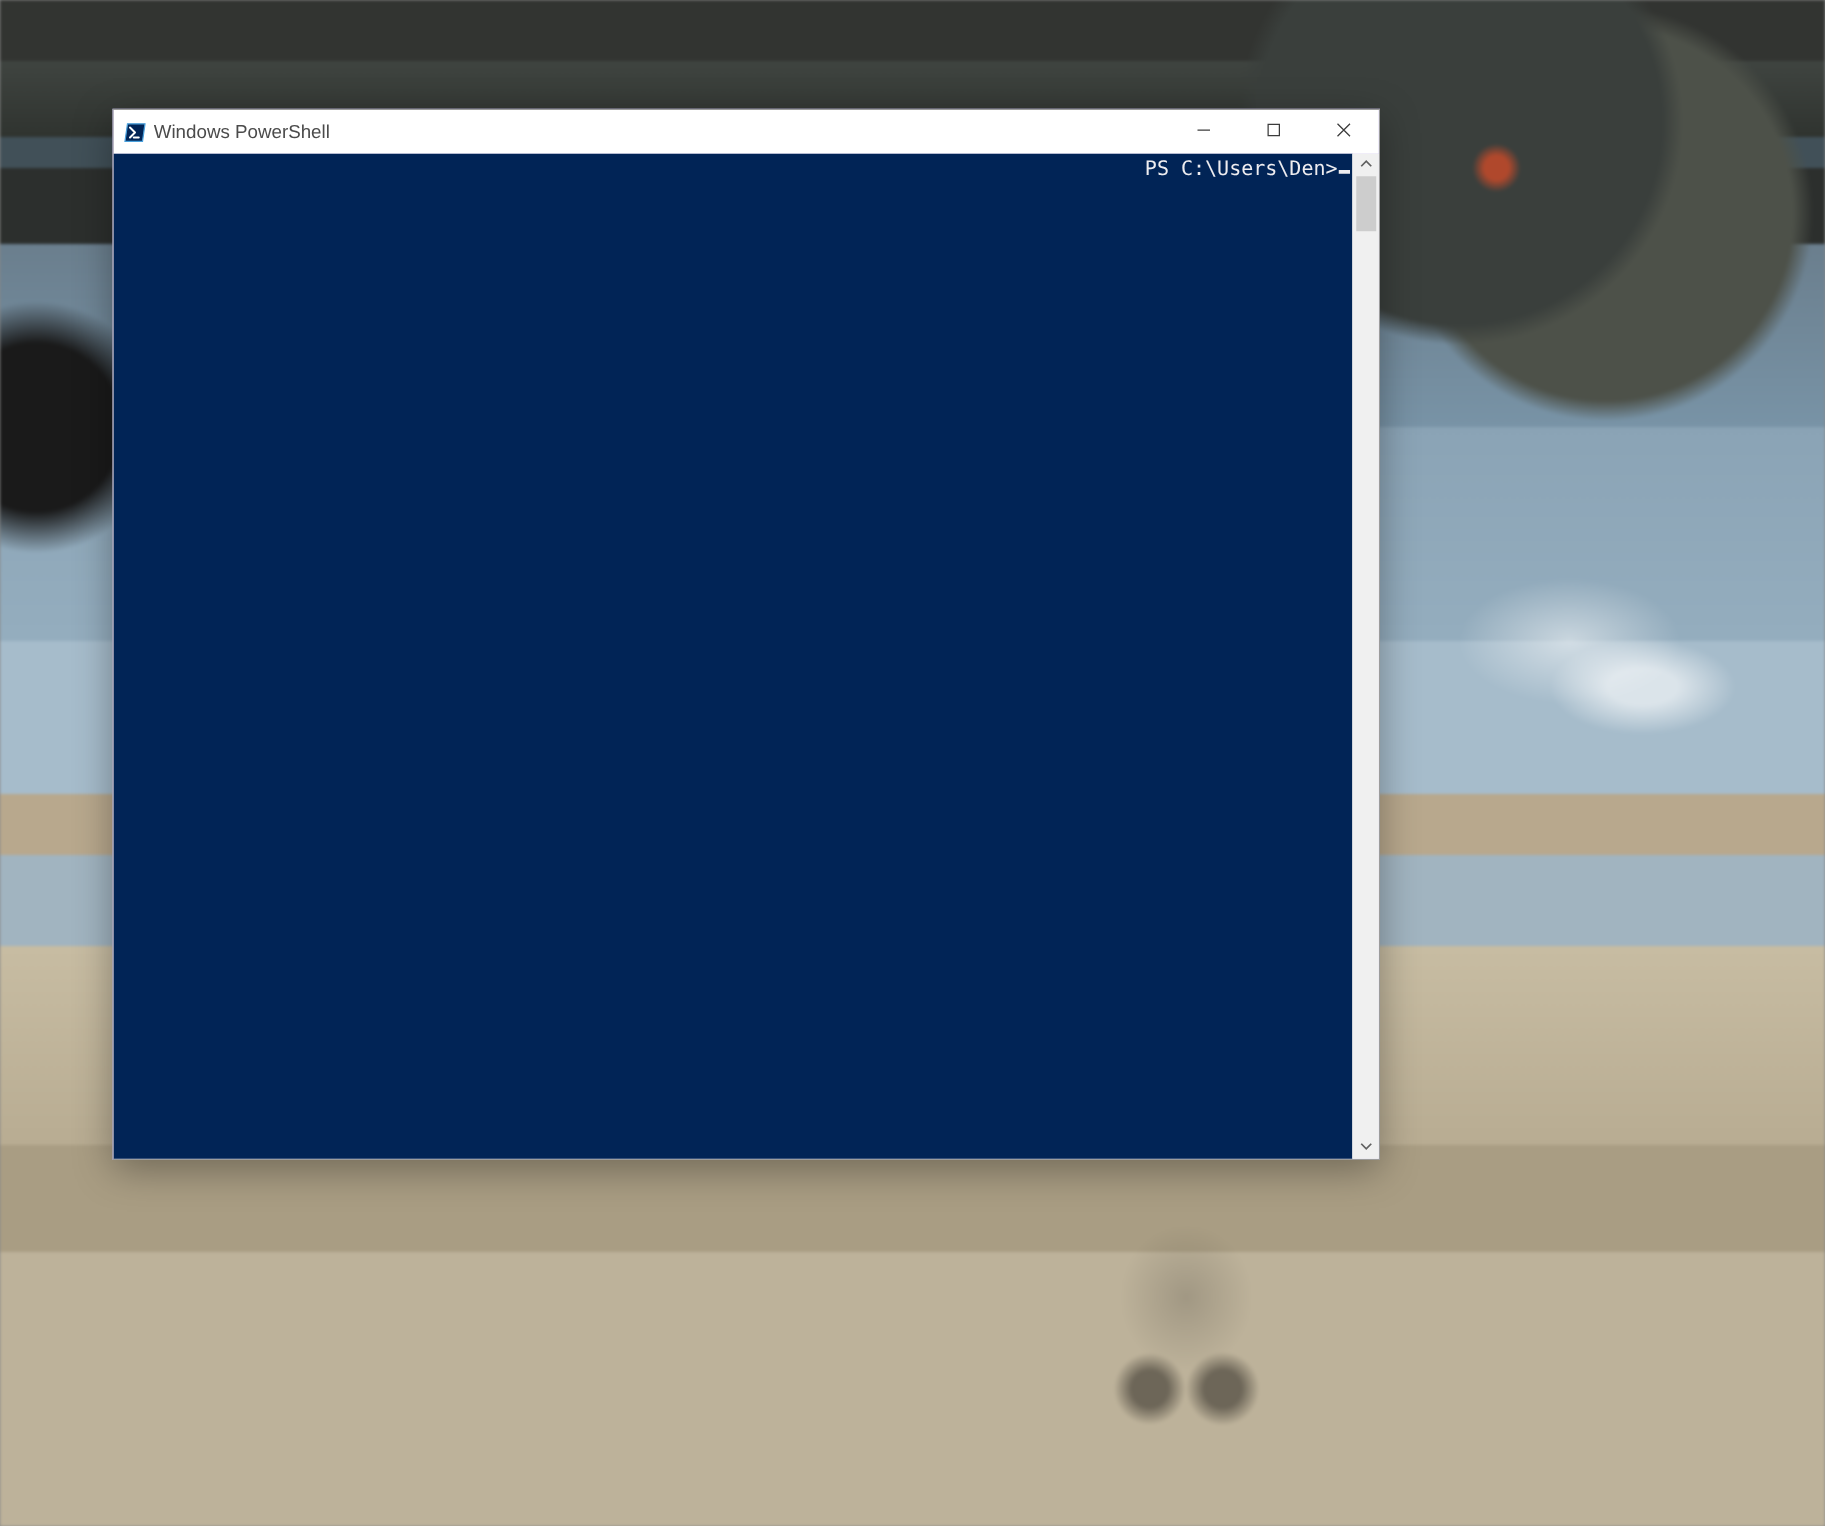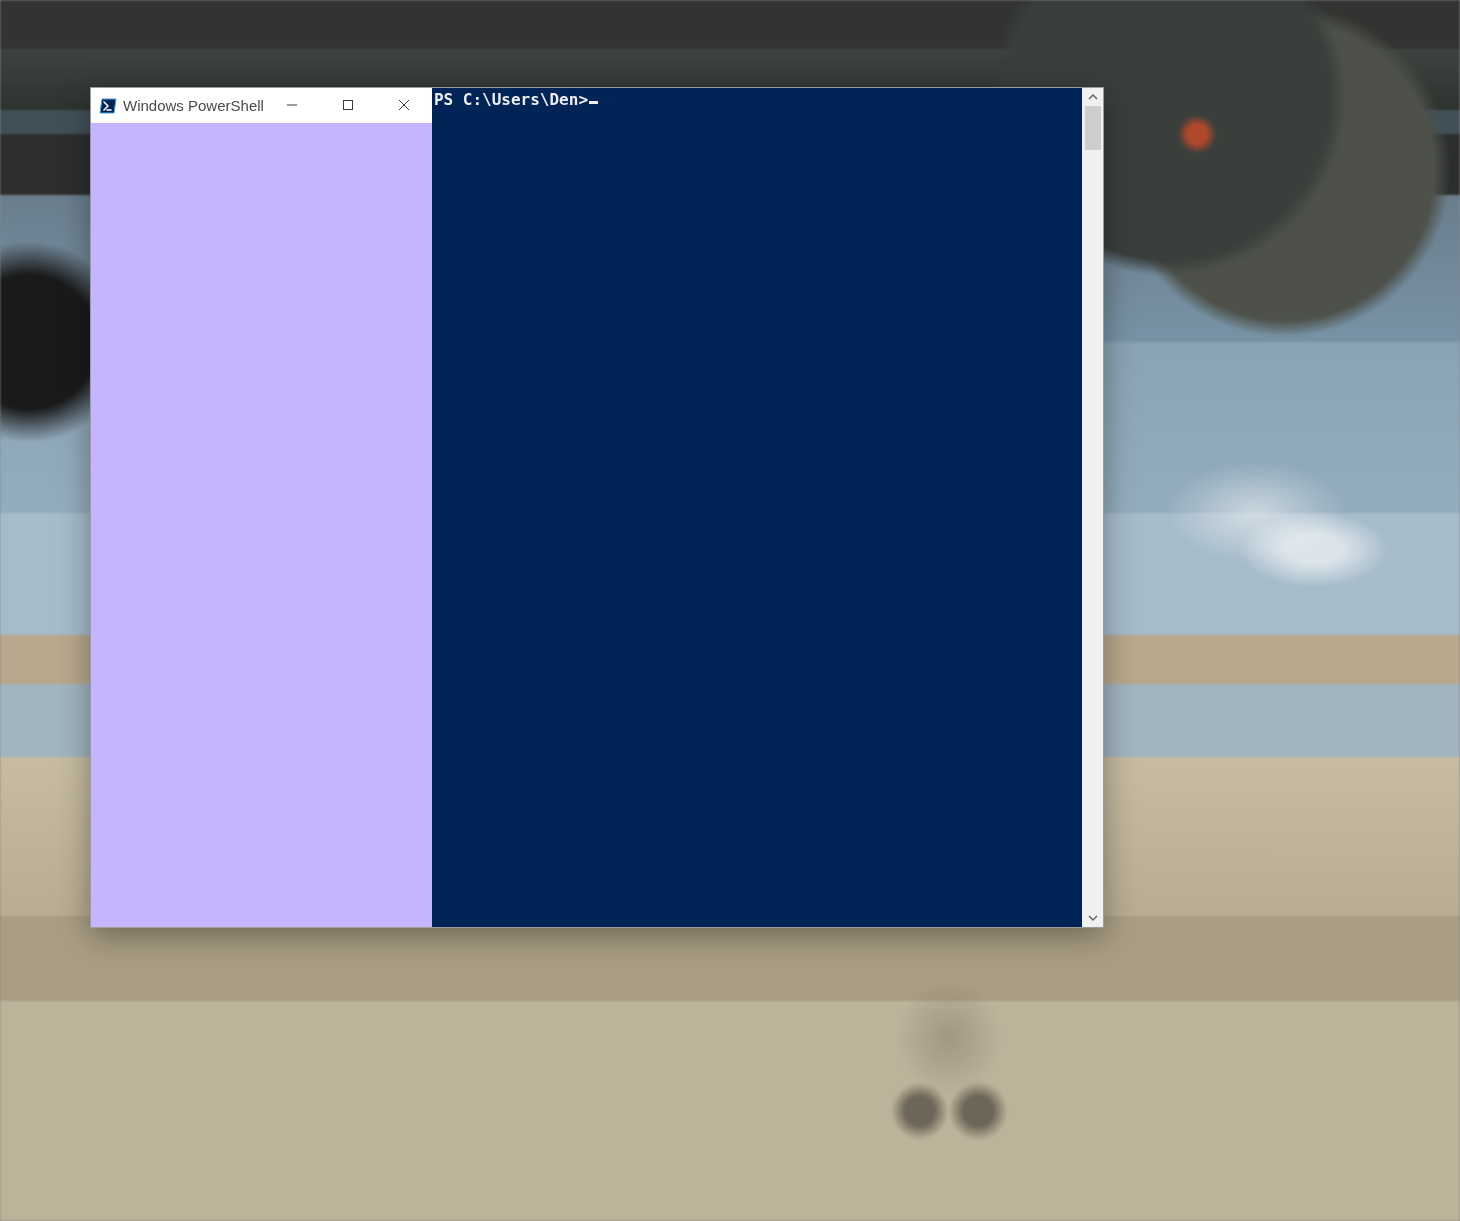--- a/index.html
+++ b/index.html
@@ -43,22 +43,23 @@
       radial-gradient(circle at 63% 91%, #6d6658 0%, #6d6658 1%, transparent 2%),
       radial-gradient(circle at 67% 91%, #6d6658 0%, #6d6658 1%, transparent 2%),
       radial-gradient(ellipse at 65% 85%, rgba(0,0,0,0.15) 0%, transparent 4%);
   }
 
   
   .window{
     position:absolute;left:90px;top:87px;width:1012px;height:839px;
     background:#c4b5fd;
     box-shadow:0 8px 30px rgba(0,0,0,0.35);
-    display:flex;flex-direction:row;
+    display:flex;flex-direction:column;
     border:1px solid #9c9c9c;
+    text-align:right;
   }
   .titlebar{
     height:35px;flex:0 0 35px;
     background:#ffffff;
     display:flex;align-items:center;
     position:relative;
     color:#4b4b4b;
     font-size:15px;
   }
   .titlebar .app-icon{
@@ -79,21 +80,21 @@
   .client{
     flex:1 1 auto;position:relative;display:flex;min-height:0;
     background:#f0f0f0;
   }
   .term{
     flex:1 1 auto;background:#012456;color:#eeedf0;
     font-family:Consolas,"Lucida Console",monospace;
     font-size:16px;line-height:19px;
     padding:2px 2px;white-space:pre;overflow:hidden;
   }
-  .term .prompt-line{display:block;font-weight:bold;}
+  .term .prompt-line{display:block;}
   .cursor{
     display:inline-block;width:9px;height:3px;background:#eeedf0;
     vertical-align:baseline;margin-left:1px;position:relative;top:-1px;
   }
 
   .vscroll{
     flex:0 0 20px;width:20px;background:#f0f0f0;position:relative;
     border-left:1px solid #f0f0f0;
   }
   .vscroll .arrow{

